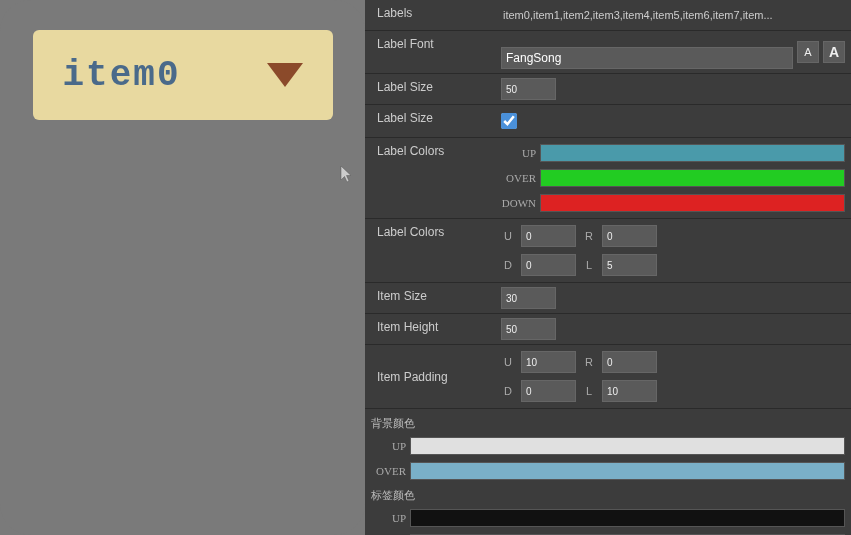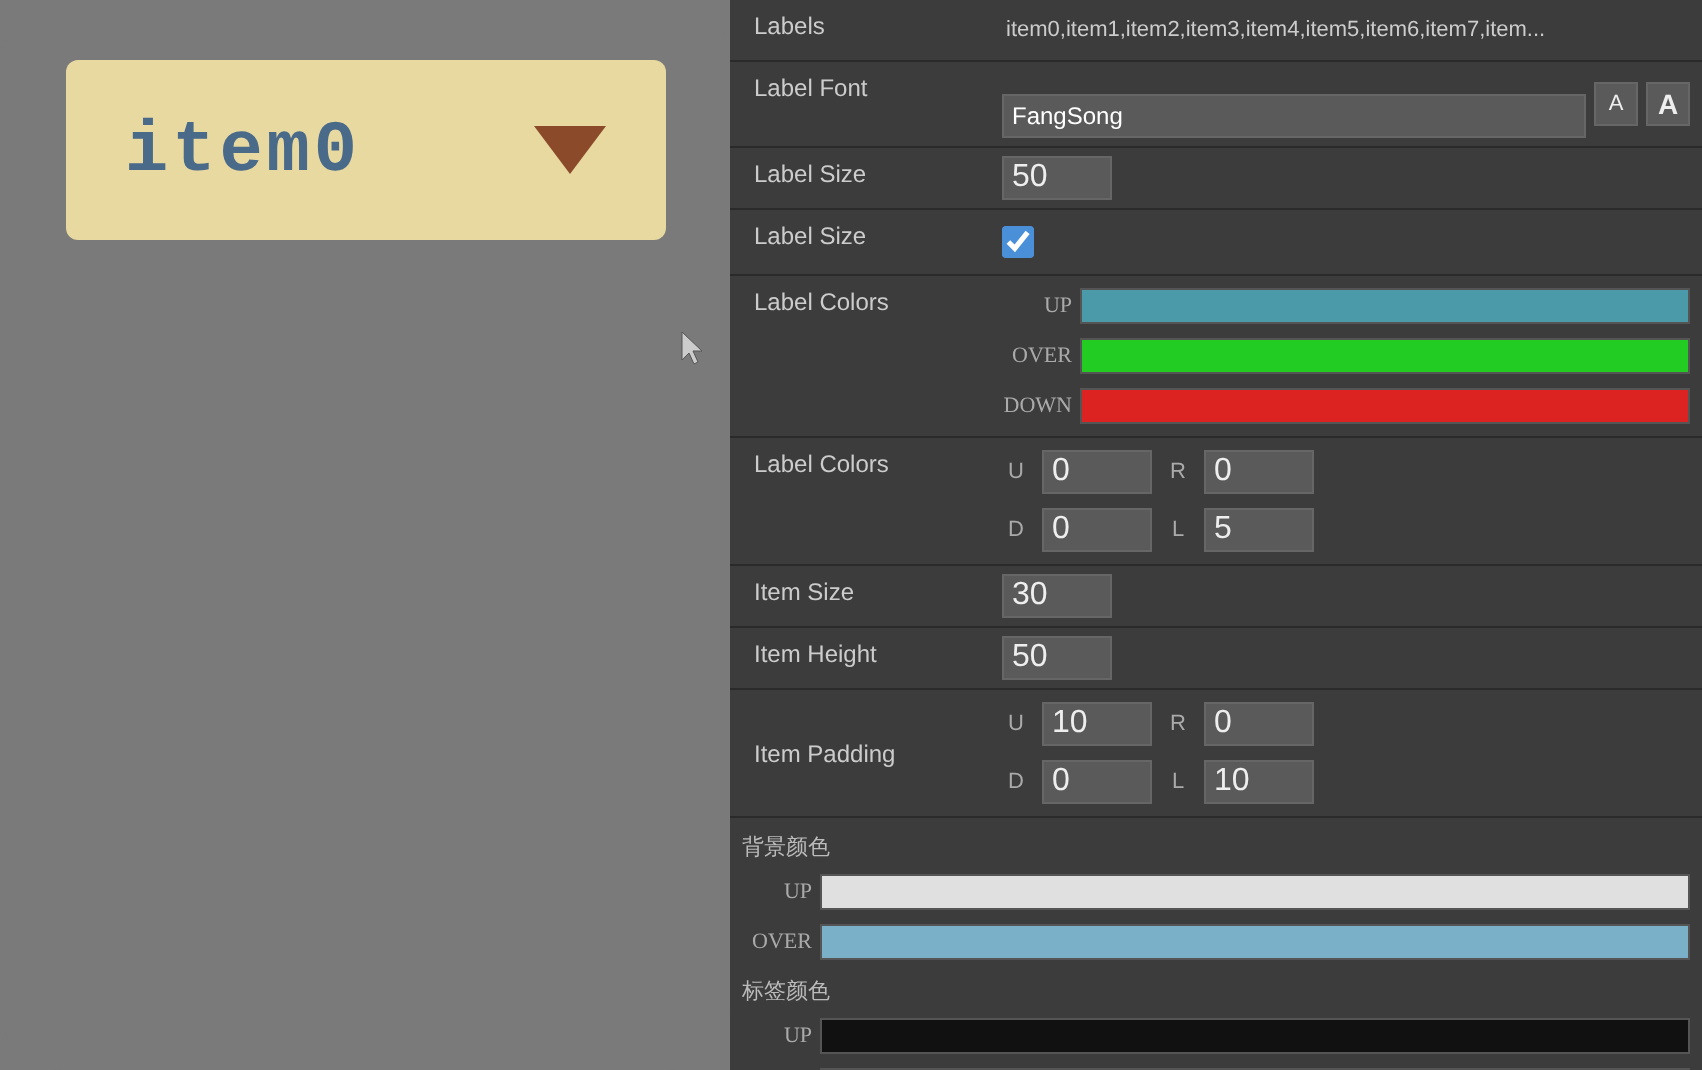--- a/index.html
+++ b/index.html
@@ -86,21 +86,21 @@
       flex-wrap: wrap;
       align-items: center;
       gap: 2px;
     }
 
     .text-input {
       background: #5a5a5a;
       border: 1px solid #666;
       color: #eee;
       padding: 2px 4px;
-      font-size: 16px;
+      font-size: 10px;
       width: 55px;
       height: 22px;
       outline: none;
     }
 
     .font-input-row {
       display: flex;
       align-items: center;
       gap: 4px;
       width: 100%;

